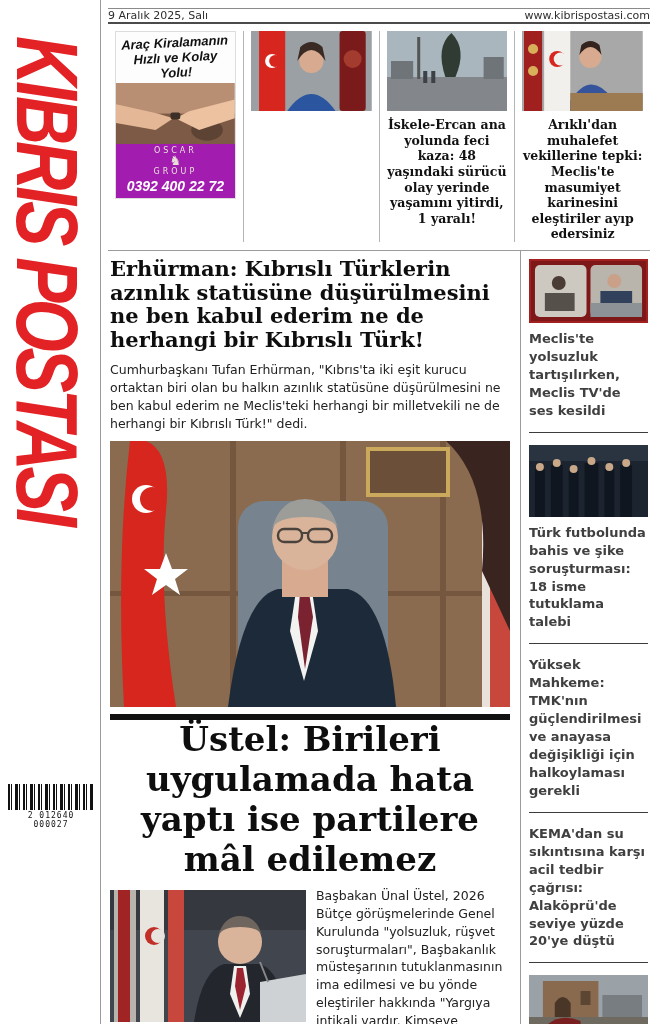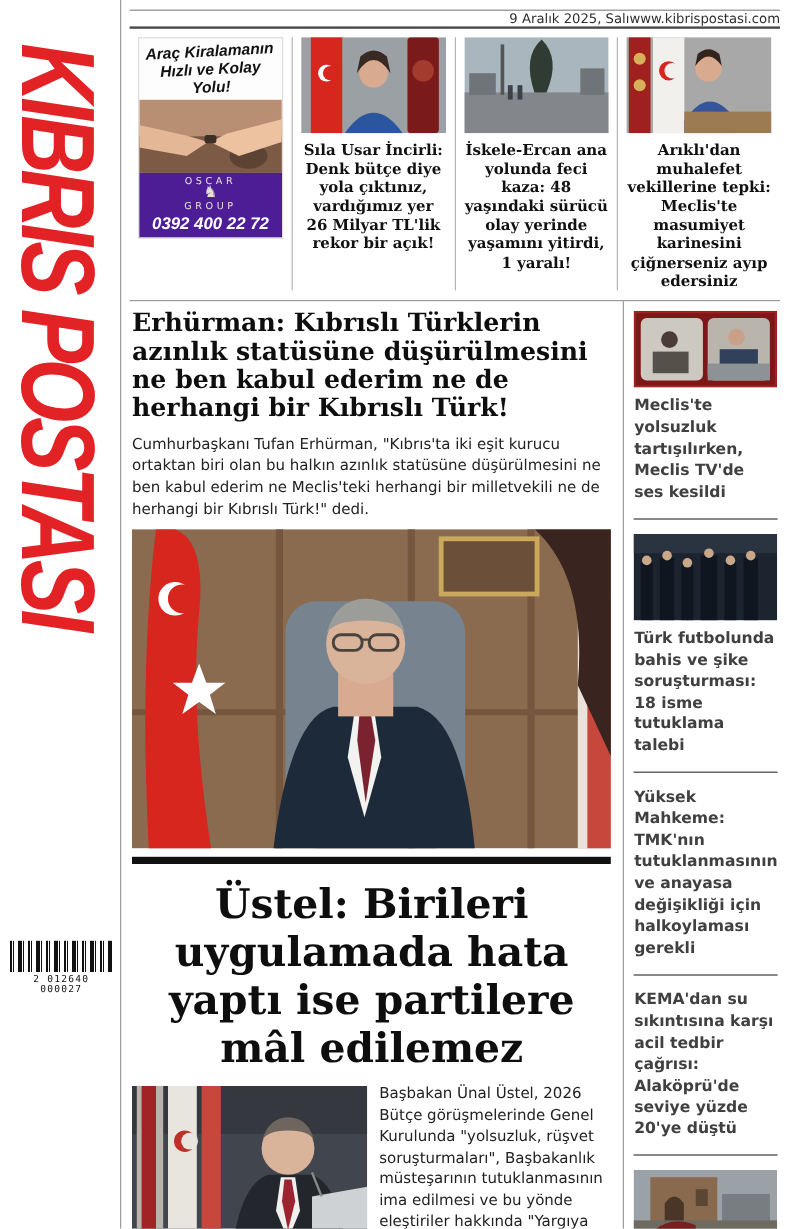--- a/index.html
+++ b/index.html
@@ -13,49 +13,49 @@
   .vtitle { writing-mode:vertical-rl; font-family:"Liberation Sans", sans-serif; font-style:italic; font-weight:900;
             font-size:68px; letter-spacing:-4px; color:#e32226; line-height:92px; white-space:nowrap; }
   .swoosh { position:absolute; left:16px; top:788px; width:62px; height:15px; background:#e32226; transform:skewY(-7deg); }
   .barcode { position:absolute; left:8px; top:784px; width:86px; }
   .bars { height:26px; background:repeating-linear-gradient(90deg,#111 0 2px,#fff 2px 3px,#111 3px 4px,#fff 4px 7px,#111 7px 10px,#fff 10px 11px,#111 11px 12px,#fff 12px 15px); }
   .bdigits { font-family:"DejaVu Sans Mono", monospace; font-size:8px; letter-spacing:1px; text-align:center; color:#111; margin-top:1px; }
 
   
   .content { flex:1 1 auto; padding:8px 8px 0 7px; display:flex; flex-direction:column; }
   .topline { border-top:1px solid #8a8a8a; }
-  .topbar { display:flex; justify-content:flex-end; align-items:center; height:20px; font-size:11px; color:#2e2e2e; }
+  .topbar { display:flex; justify-content:space-between; align-items:center; height:20px; font-size:11px; color:#2e2e2e; }
   .thick { border-top:2px solid #4a4a4a; }
 
   
   .top-row { display:flex; align-items:stretch; padding:7px 0 8px; }
   .tbox { flex:1 1 0; padding:0 7px; }
   .tbox + .tbox { border-left:1px solid #b5b5b5; }
   .story-img { width:100%; height:80px; display:block; }
   .tbox h3 { font-family:"DejaVu Serif", serif; font-weight:700; font-size:12.5px; line-height:1.25; text-align:center; margin-top:6px; color:#111; }
   .hr { border-top:1px solid #9b9b9b; }
 
   
   .ad { display:flex; flex-direction:column; height:168px; border:1px solid #ddd; background:#fdfdfd; overflow:hidden; }
   .ad-tag { font-family:"Liberation Sans", sans-serif; font-style:italic; font-weight:900; font-size:13px; line-height:1.15;
             text-align:center; padding:4px 2px 2px; transform:rotate(-3deg); color:#111; }
   .ad-photo { flex:1 1 auto; width:100%; }
-  .ad-dark { background:#4c1d95; color:#fff; text-align:center; padding:2px 0 4px; }
+  .ad-dark { background:#a21caf; color:#fff; text-align:center; padding:2px 0 4px; }
   .ad-brand { font-size:8px; letter-spacing:3px; color:#e8e2d6; }
   .ad-horse { font-size:13px; line-height:12px; color:#e8e2d6; }
   .ad-phone { font-family:"Liberation Sans", sans-serif; font-style:italic; font-weight:900; font-size:14px; margin-top:2px; }
 
   
   .main-row { display:flex; flex:1 1 auto; }
   .lead { flex:1 1 auto; padding:6px 10px 0 2px; }
   .lead h1 { font-family:"DejaVu Serif", serif; font-weight:700; font-size:21px; line-height:1.13; color:#0e0e0e; }
   .lead .lede { font-size:12.5px; line-height:1.45; margin-top:9px; color:#222; }
   .lead-photo { width:100%; height:266px; display:block; margin-top:8px; }
   .blackbar { height:6px; background:#111; margin-top:7px; }
-  .lead h2 { font-family:"DejaVu Serif", serif; font-weight:700; font-size:34px; line-height:1.17; text-align:center; margin-top:15px; color:#0e0e0e; }
+  .lead h2 { font-family:"DejaVu Serif", serif; font-weight:700; font-size:34px; line-height:1.17; text-align:center; margin-top:0; color:#0e0e0e; }
   .ustel { margin-top:8px; font-size:12.5px; line-height:1.42; color:#222; }
   .ustel-photo { float:left; width:196px; height:132px; margin:3px 10px 2px 0; }
 
   
   .rail { flex:0 0 130px; border-left:1px solid #9b9b9b; padding:8px 2px 0 8px; }
   .rail-img { width:100%; height:64px; display:block; margin-bottom:7px; }
   .rail h4 { font-size:13px; font-weight:700; line-height:1.38; color:#404040; }
   .rail-div { border-top:1.5px solid #3c3c3c; margin:12px 0; }
 </style>
 </head>
@@ -110,21 +110,20 @@
           <rect width="120" height="80" fill="#9aa0a4"></rect>
           <polygon points="8,0 34,0 34,80 8,80" fill="#d6261e"></polygon>
           <circle cx="21" cy="30" r="7" fill="#fff"></circle>
             <circle cx="24" cy="30" r="6" fill="#d6261e"></circle>
           <rect x="88" y="0" width="26" height="80" rx="3" fill="#7a1a1a"></rect>
           <circle cx="101" cy="28" r="9" fill="#a33b2e"></circle>
           <circle cx="60" cy="30" r="12" fill="#d8ab90"></circle>
           <path d="M46 30 q14 -22 28 0 l-3 -14 q-11 -10 -22 0 z" fill="#3a2a24"></path>
           <path d="M36 80 q24 -34 48 0 z" fill="#2c55a0"></path>
         </svg>
-        <h3>Sıla Usar İncirli: Denk bütçe diye yola çıktınız, vardığımız yer 26 Milyar TL'lik rekor bir açık!</h3>
       </div>
 
       <div class="tbox">
         <svg class="story-img" viewBox="0 0 120 80" preserveAspectRatio="none">
           <rect width="120" height="80" fill="#a9b6bd"></rect>
           <rect y="46" width="120" height="34" fill="#83878c"></rect>
           <rect x="4" y="30" width="22" height="18" fill="#6e7478"></rect>
           <rect x="96" y="26" width="20" height="22" fill="#6e7478"></rect>
           <path d="M58 46 q-10 -30 6 -44 q16 16 4 44 z" fill="#2f3b33"></path>
           <rect x="36" y="40" width="4" height="12" fill="#3c4148"></rect>
@@ -141,21 +140,21 @@
           <circle cx="11" cy="18" r="5" fill="#d8b05a"></circle>
             <circle cx="11" cy="40" r="5" fill="#d8b05a"></circle>
           <polygon points="22,0 48,0 48,80 22,80" fill="#f2f0ec"></polygon>
           <circle cx="35" cy="28" r="8" fill="#d6261e"></circle>
             <circle cx="38" cy="28" r="6.5" fill="#f2f0ec"></circle>
           <circle cx="68" cy="26" r="11" fill="#d8ab90"></circle>
           <path d="M57 24 q11 -16 22 0 l-2 -10 q-9 -8 -18 0 z" fill="#33241e"></path>
           <path d="M48 70 q20 -32 42 -2 l0 12 -42 0 z" fill="#35549c"></path>
           <rect x="48" y="62" width="72" height="18" fill="#9c7a52"></rect>
         </svg>
-        <h3>Arıklı'dan muhalefet vekillerine tepki: Meclis'te masumiyet karinesini çiğnerseniz ayıp edersiniz</h3>
+        <h3>Arıklı'dan muhalefet vekillerine tepki: Meclis'te masumiyet karinesini eleştiriler ayıp edersiniz</h3>
       </div>
     </div>
 
     <div class="hr"></div>
 
     <div class="main-row">
 
       <section class="lead">
         <h1>Erhürman: Kıbrıslı Türklerin azınlık statüsüne düşürülmesini ne ben kabul ederim ne de herhangi bir Kıbrıslı Türk!</h1>
         <p class="lede">Cumhurbaşkanı Tufan Erhürman, "Kıbrıs'ta iki eşit kurucu ortaktan biri olan bu halkın azınlık statüsüne düşürülmesini ne ben kabul ederim ne Meclis'teki herhangi bir milletvekili ne de herhangi bir Kıbrıslı Türk!" dedi.</p>
@@ -265,21 +264,21 @@
               <circle cx="63" cy="16" r="4"></circle>
                 <circle cx="81" cy="22" r="4"></circle>
                 <circle cx="98" cy="18" r="4"></circle>
             </g>
           </svg>
           <h4>Türk futbolunda bahis ve şike soruşturması: 18 isme tutuklama talebi</h4>
         </div>
         <div class="rail-div"></div>
 
         <div>
-          <h4>Yüksek Mahkeme: TMK'nın tutuklanmasının ve anayasa değişikliği için halkoylaması gerekli</h4>
+          <h4>Yüksek Mahkeme: TMK'nın güçlendirilmesi ve anayasa değişikliği için halkoylaması gerekli</h4>
         </div>
         <div class="rail-div"></div>
 
         <div>
           <h4>KEMA'dan su sıkıntısına karşı acil tedbir çağrısı: Alaköprü'de seviye yüzde 20'ye düştü</h4>
         </div>
         <div class="rail-div"></div>
 
         <div>
           <svg class="rail-img" style="height:60px" viewBox="0 0 120 60" preserveAspectRatio="none">

